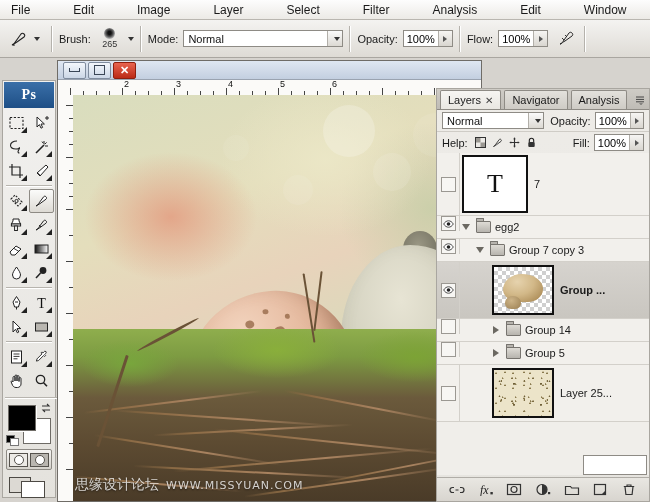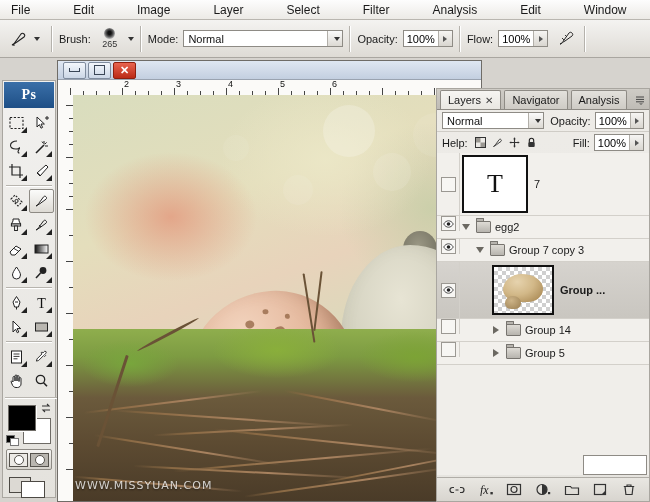--- a/index.html
+++ b/index.html
@@ -645,20 +645,21 @@
           <div class="twig" style="left:0px;top:112px;width:170px;transform:rotate(5deg);"></div>
           <div class="twig" style="left:210px;top:34px;width:160px;transform:rotate(11deg);"></div>
           <div class="twig" style="left:250px;top:96px;width:150px;transform:rotate(-11deg);"></div>
         </div>
         <div class="stick" style="left:38px;top:258px;width:3px;height:96px;transform:rotate(18deg);"></div>
         <div class="stick" style="left:60px;top:238px;width:70px;height:3px;border-radius:50%;transform:rotate(-28deg);"></div>
         <div class="stick" style="left:235px;top:178px;width:2px;height:70px;transform:rotate(-9deg);"></div>
         <div class="stick" style="left:244px;top:176px;width:2px;height:60px;transform:rotate(7deg);"></div>
 
         <div class="watermark">
+          <span class="wm1">思缘设计论坛</span>
           <span class="wm2">WWW.MISSYUAN.COM</span>
         </div>
       </div>
     </div>
   </div>
 
   <div class="panel">
     <div class="tabrow">
       <div class="ptab active">
         <span>Layers</span>
@@ -824,20 +825,30 @@
         <span class="discl">
             <span class="tri-r"></span>
           </span>
         <span class="folder">
             <i class="ft"></i>
             <i class="fb"></i>
           </span>
         <span class="lname">Group 5</span>
       </div>
 
+      <div class="lrow" style="height:56px;">
+        <span class="eyecell">
+          <span class="eyebox"></span>
+        </span>
+        <span class="indent2"></span>
+        <span class="thumb">
+          <span class="thumbtexture"></span>
+        </span>
+        <span class="lname">Layer 25...</span>
+      </div>
     </div>
 
     <div class="fldbox"></div>
 
     <div class="panelbottom">
       <span class="pb">
         <svg width="16" height="12" viewBox="0 0 16 12">
             <path d="M6.5 6H9.5M5 3.5H3.5a2.5 2.5 0 000 5H5M11 3.5h1.5a2.5 2.5 0 010 5H11" fill="none" stroke="#333" stroke-width="1.2"></path>
           </svg>
       </span>

